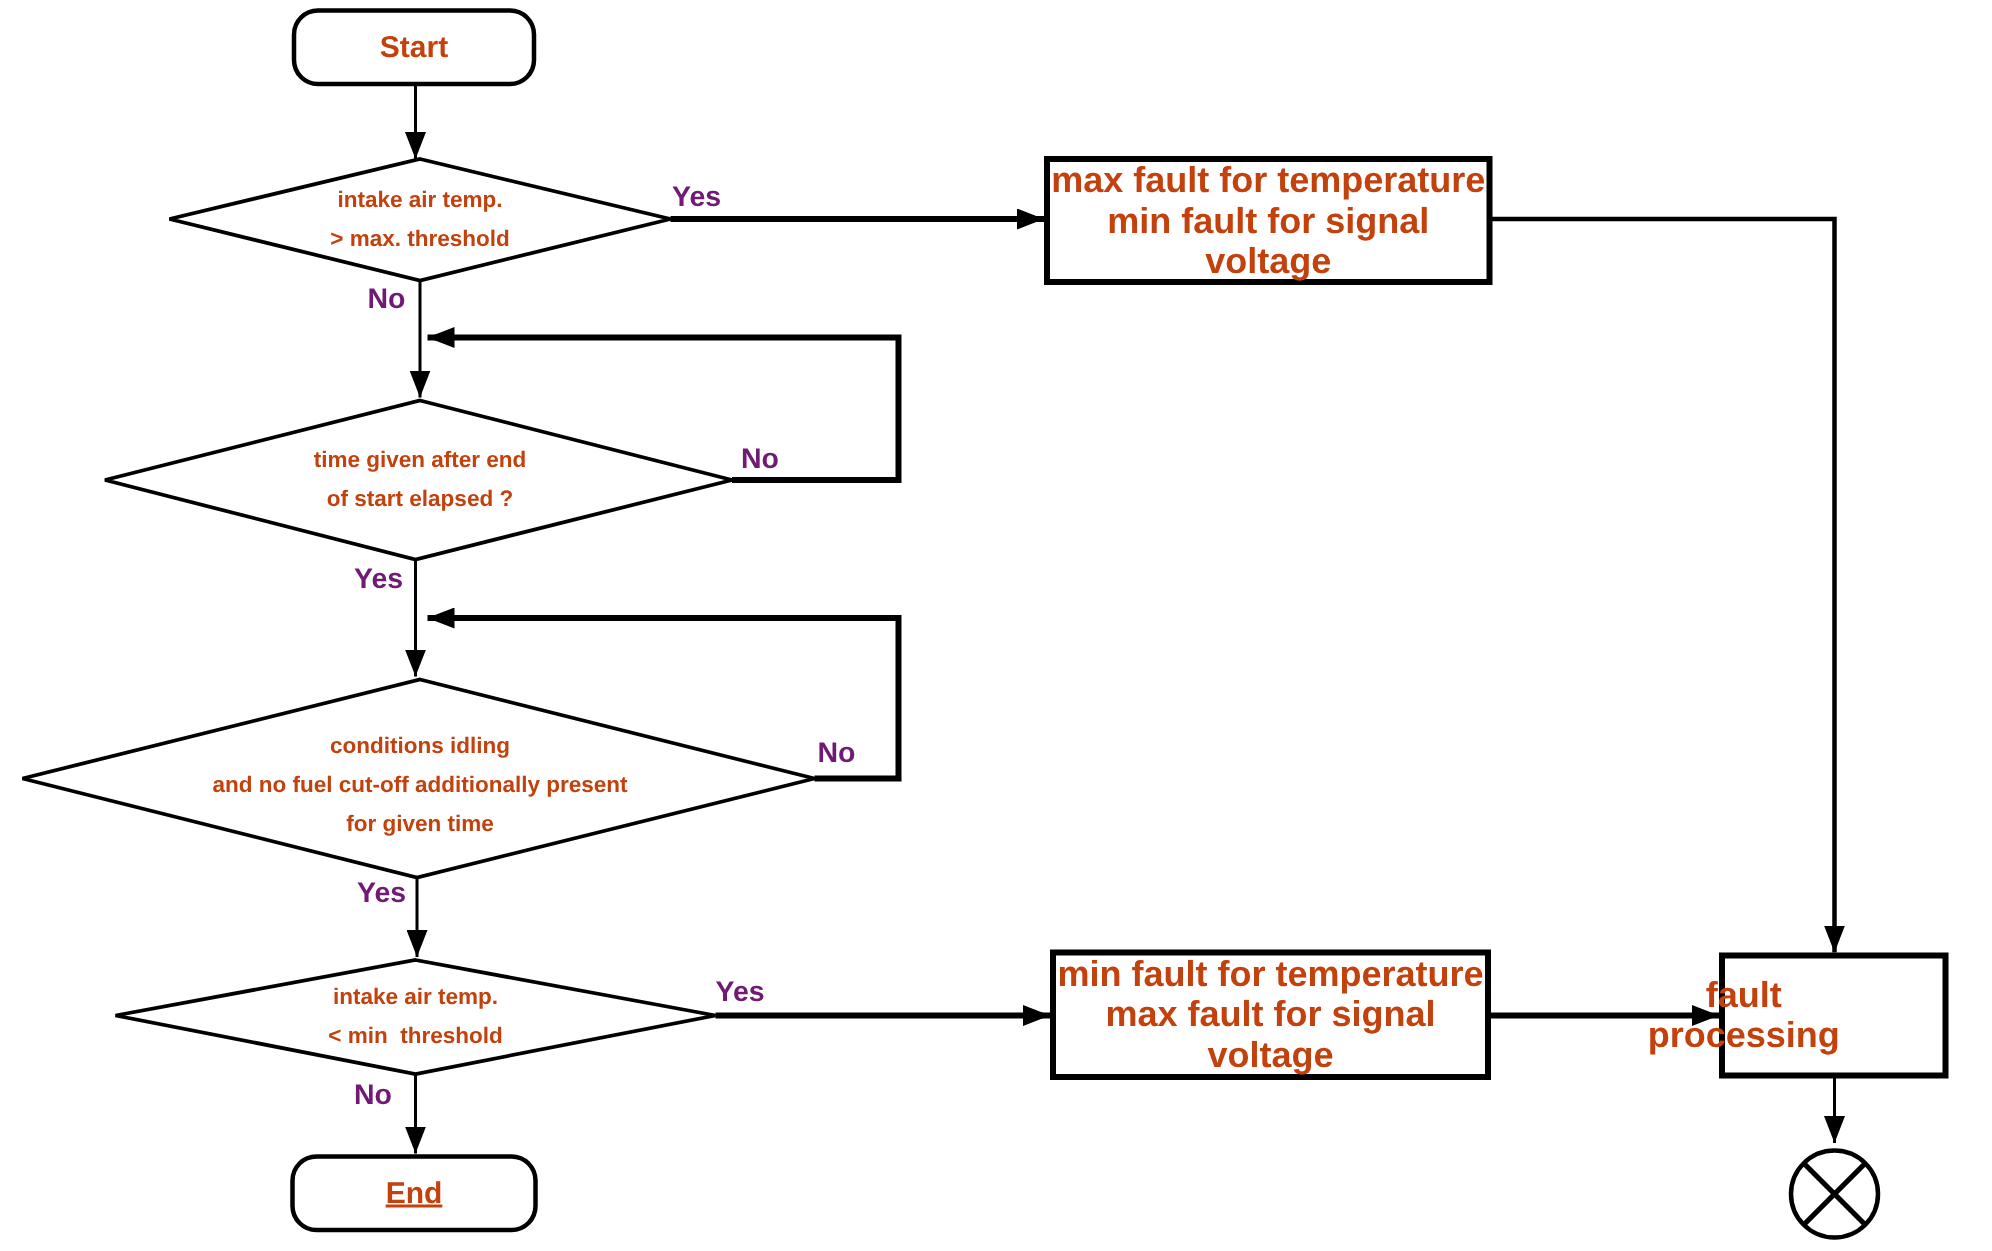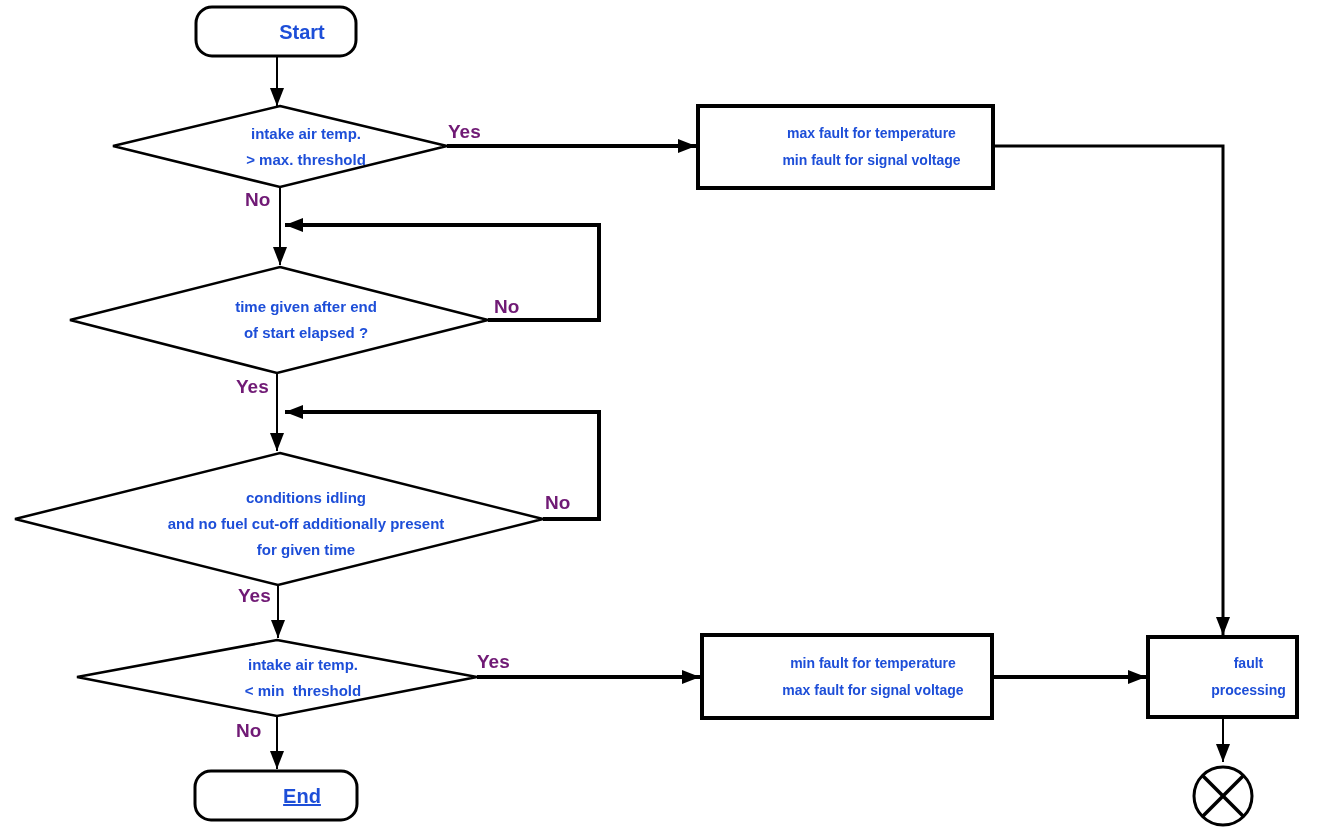--- a/index.html
+++ b/index.html
@@ -20,32 +20,31 @@
     position: absolute;
     left: 0;
     top: 0;
   }
   .lbl {
     position: absolute;
     display: flex;
     align-items: center;
     justify-content: center;
     text-align: center;
-    color: #1d4ed8;
+    color: #c2410c;
     font-weight: 700;
     white-space: pre-wrap;
     pointer-events: none;
-    margin-left: 26px;
   }
   .node-lbl {
     font-size: 15px;
     line-height: 26px;
   }
   .proc-lbl {
-    font-size: 14px;
+    font-size: 24px;
     line-height: 27px;
   }
   .term-lbl {
     font-size: 20px;
     line-height: 24px;
   }
   .edge-lbl {
     position: absolute;
     color: #701a75;
     font-weight: 700;
@@ -119,21 +118,21 @@
   <div class="lbl node-lbl" style="left:55px; top:458px; width:450px; height:132px;">conditions idling
 and no fuel cut-off additionally present
 for given time</div>
 
   <div class="lbl node-lbl" style="left:147px; top:640px; width:260px; height:76px;">intake air temp.
 &lt; min  threshold</div>
 
   <div class="lbl proc-lbl" style="left:702px; top:635px; width:290px; height:83px;">min fault for temperature
 max fault for signal voltage</div>
 
-  <div class="lbl proc-lbl" style="left:1148px; top:637px; width:149px; height:80px;">fault
+  <div class="lbl proc-lbl" style="left:1088px; top:637px; width:149px; height:80px;">fault
 processing</div>
 
   <div class="lbl term-lbl" style="left:195px; top:771px; width:162px; height:49px;text-decoration:underline;">End</div>
 
   <span class="edge-lbl" style="left:448px; top:121px;">Yes</span>
   <span class="edge-lbl" style="left:245px; top:189px;">No</span>
   <span class="edge-lbl" style="left:494px; top:296px;">No</span>
   <span class="edge-lbl" style="left:236px; top:376px;">Yes</span>
   <span class="edge-lbl" style="left:545px; top:492px;">No</span>
   <span class="edge-lbl" style="left:238px; top:585px;">Yes</span>

